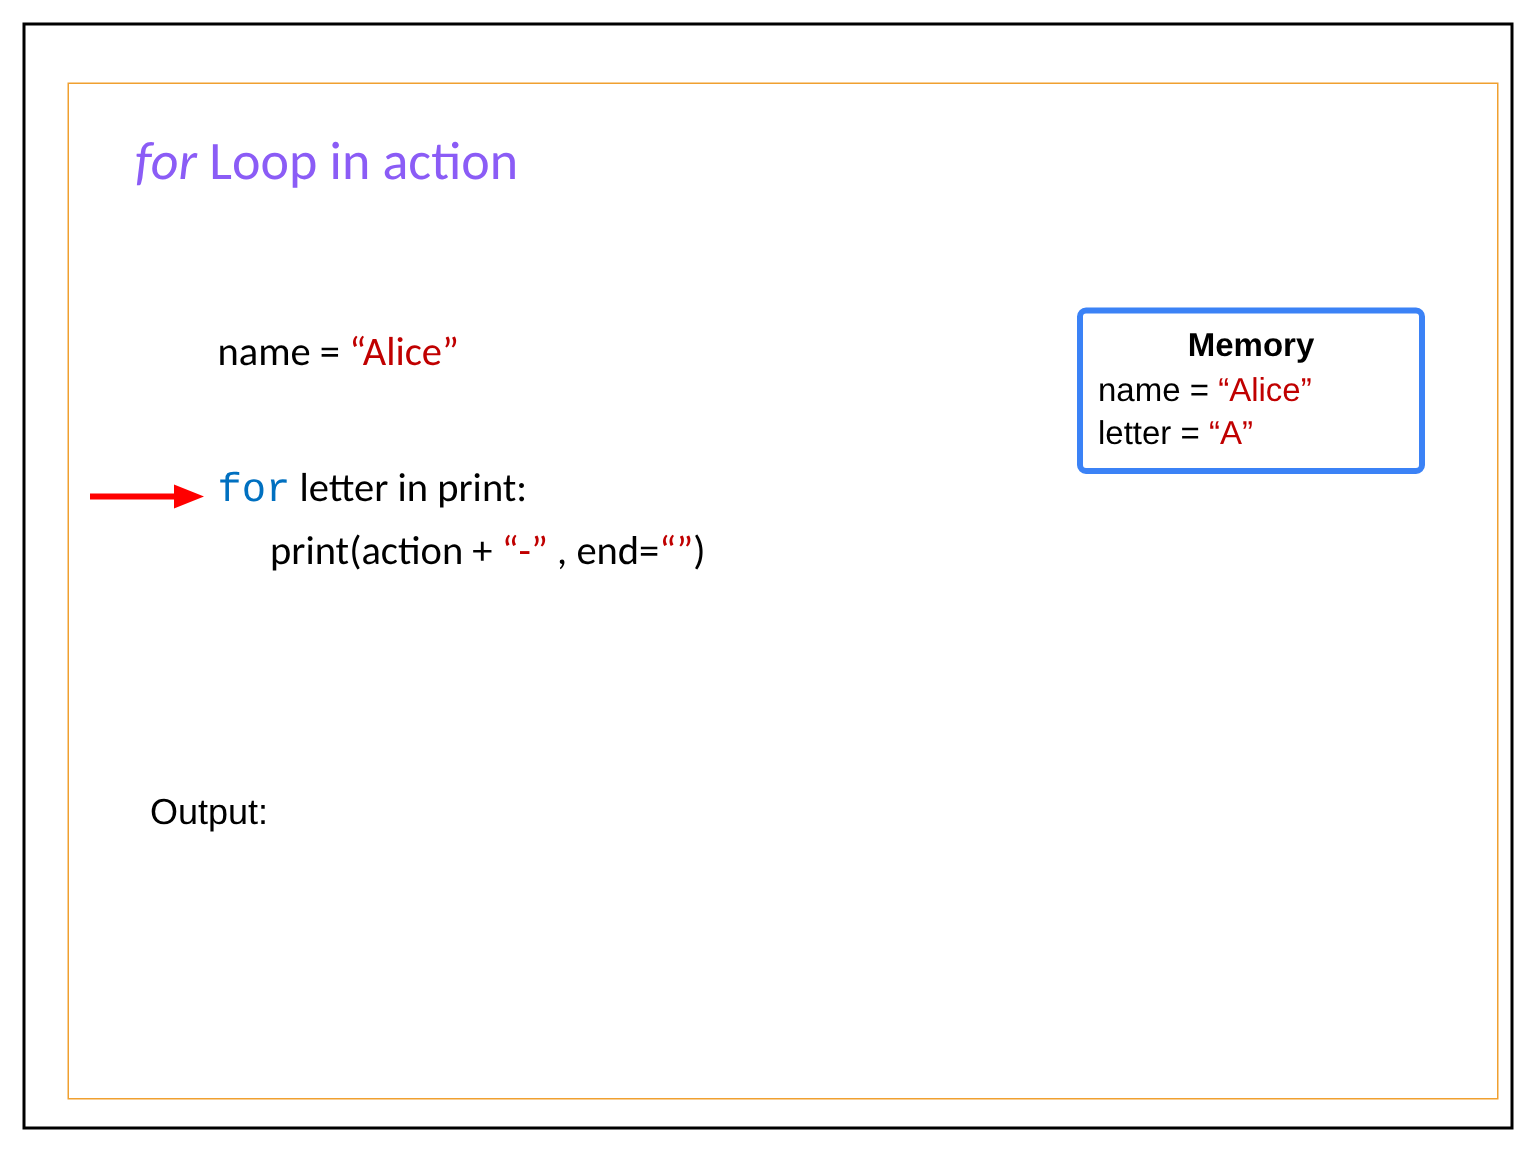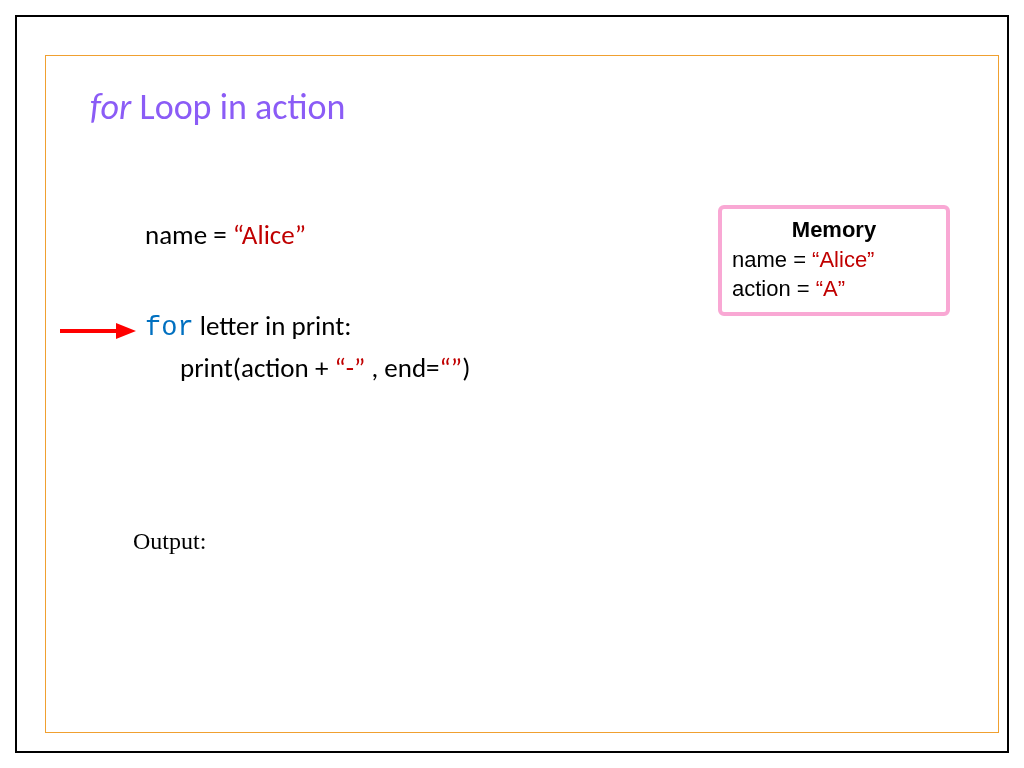--- a/index.html
+++ b/index.html
@@ -69,41 +69,40 @@
     .arrow {
       position: absolute;
       left: 58px;
       top: 321px;
     }
     .memory-box {
       position: absolute;
       left: 718px;
       top: 205px;
       width: 232px;
-      border: 4px solid #f9a8d4;
+      border: 4px solid #3b82f6;
       border-radius: 6px;
       padding: 6px 10px 8px 10px;
       font-family: Arial, Helvetica, sans-serif;
       font-size: 22px;
       line-height: 1.35;
     }
     .memory-title {
       font-weight: bold;
       text-align: center;
     }
     .memory-row {
       text-align: left;
     }
     .output-label {
       position: absolute;
       left: 100px;
       top: 528px;
       font-size: 24px;
-      font-family: Liberation Serif, serif;
-      margin-left: 33px;
+      font-family: Liberation Sans, sans-serif;
     }
   </style>
 </head>
 <body>
 
 <div class="outer-border"></div>
 <div class="inner-border"></div>
 
 <div class="title">
   <span class="italic">for</span><span> Loop in action</span>
@@ -125,17 +124,17 @@
   <line x1="2" y1="10" x2="58" y2="10" stroke="#ff0000" stroke-width="4"></line>
   <polygon points="58,2 78,10 58,18" fill="#ff0000"></polygon>
 </svg>
 
 <div class="memory-box">
   <div class="memory-title">Memory</div>
   <div class="memory-row">
     <span>name = </span><span class="red">“Alice”</span>
   </div>
   <div class="memory-row">
-    <span>action = </span><span class="red">“A”</span>
+    <span>letter = </span><span class="red">“A”</span>
   </div>
 </div>
 
 <div class="output-label">Output:</div>
 
 </body></html>

